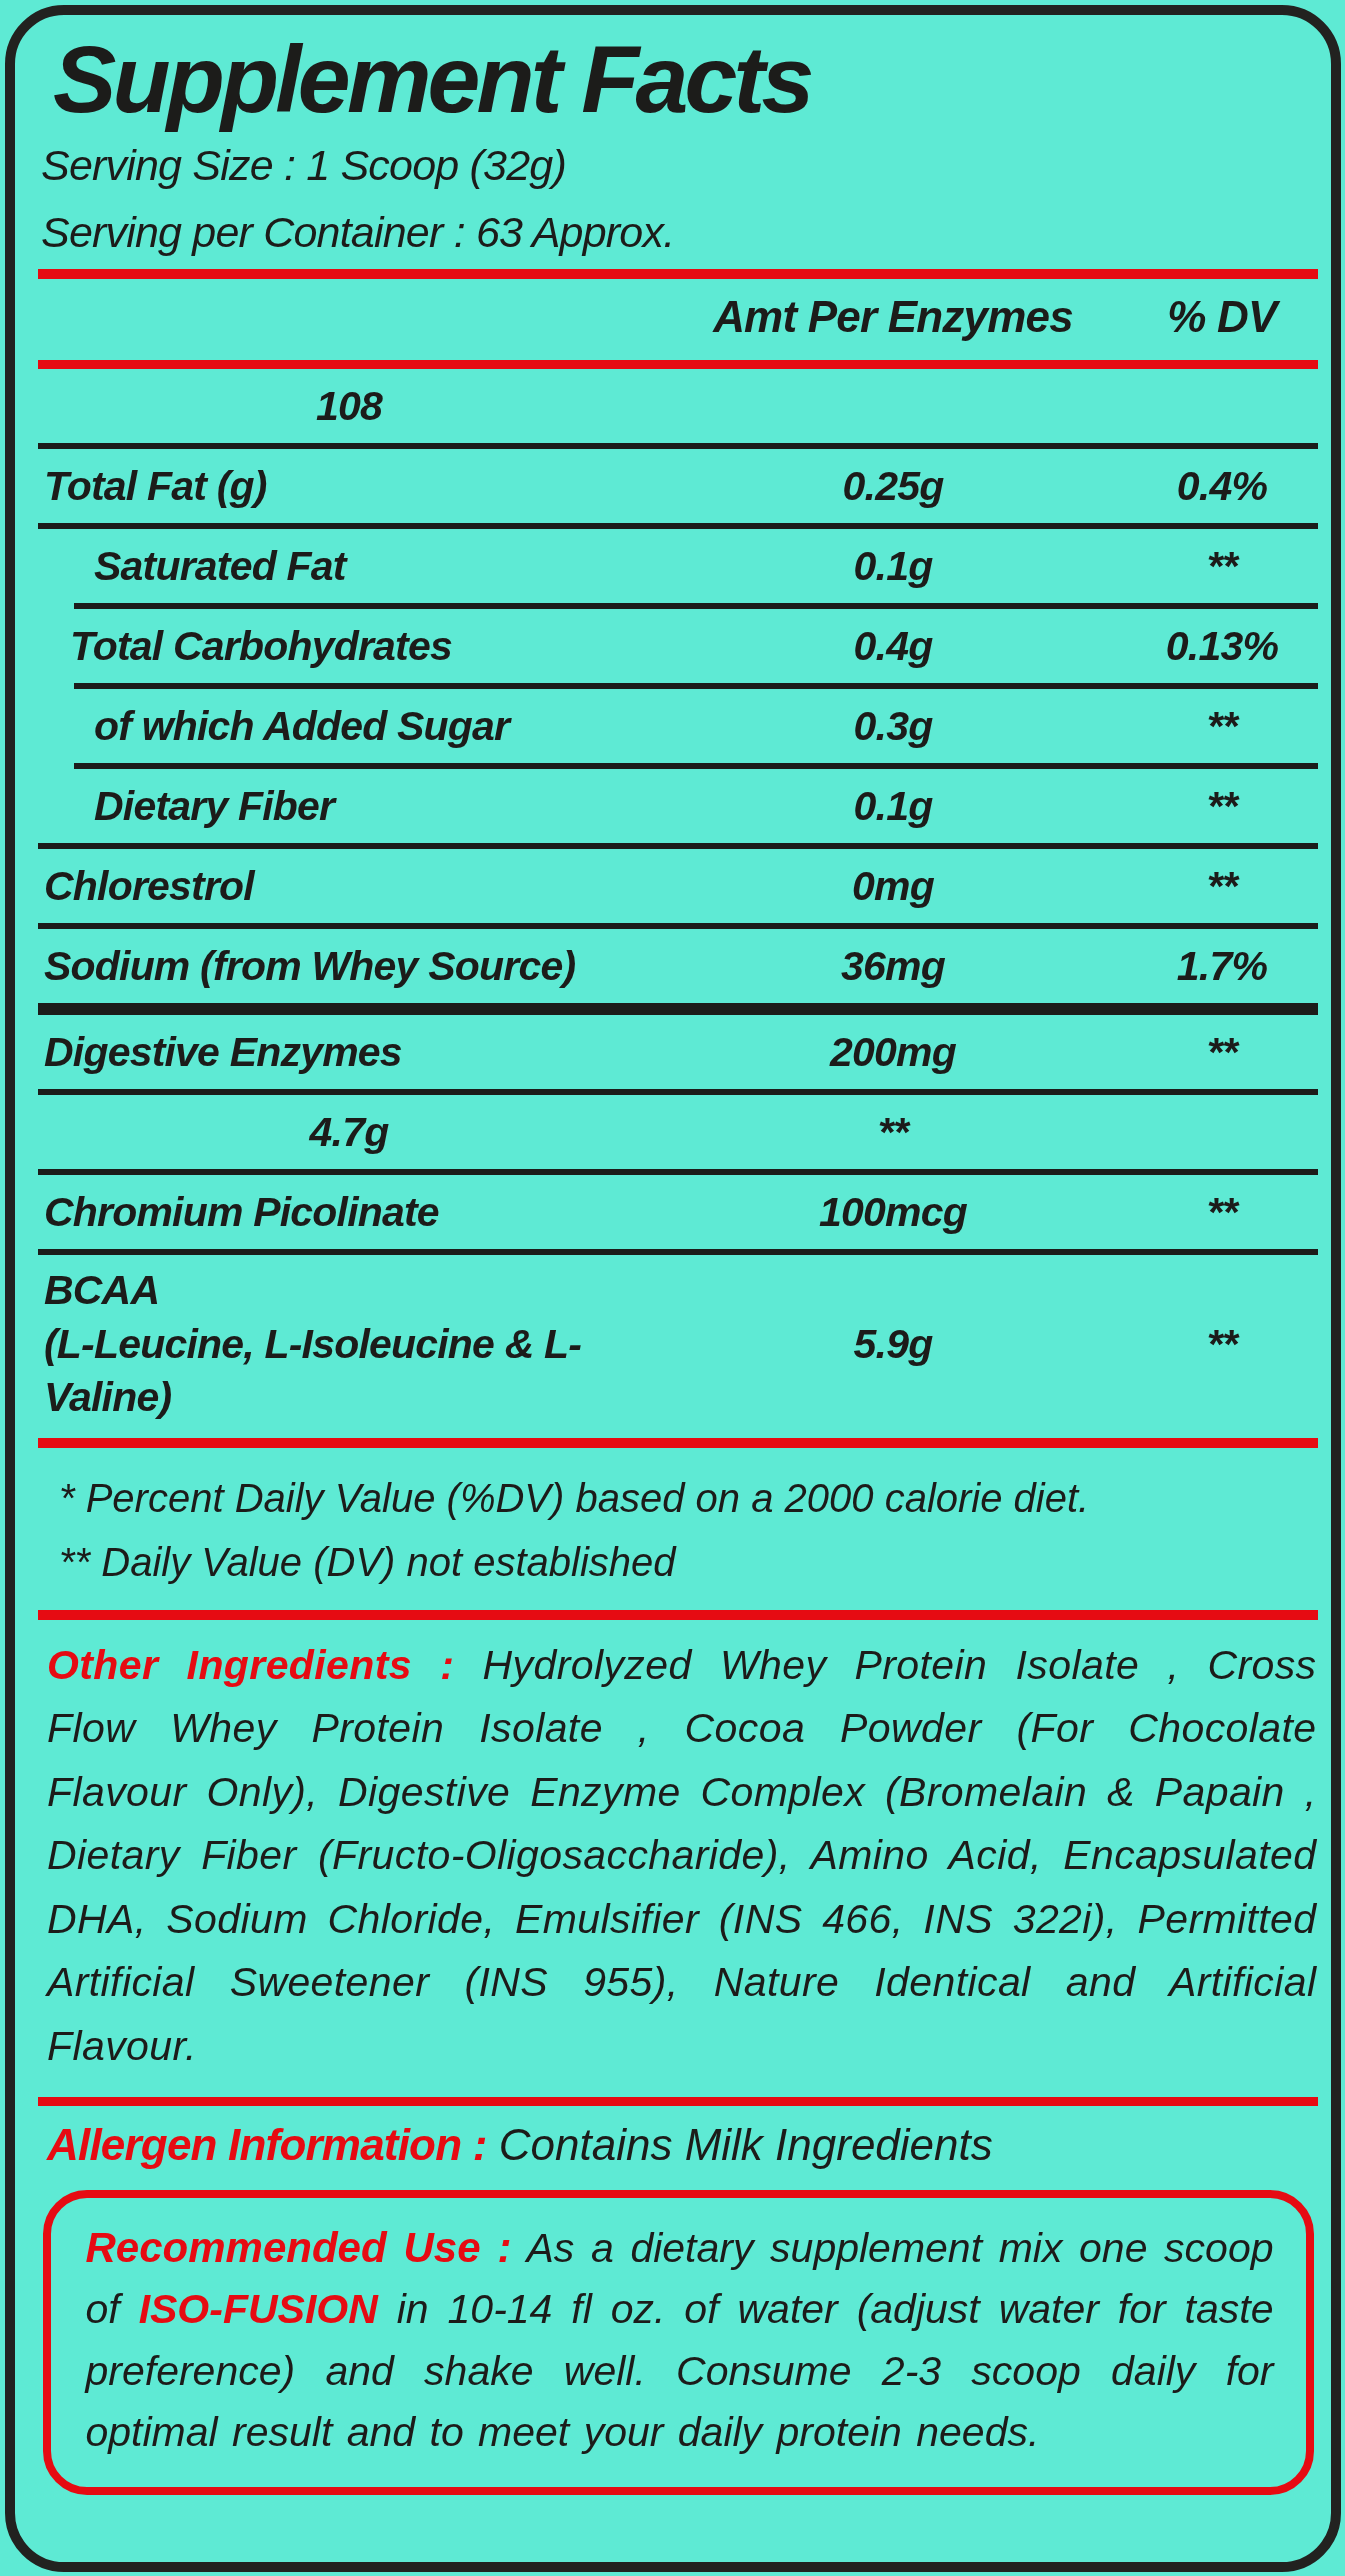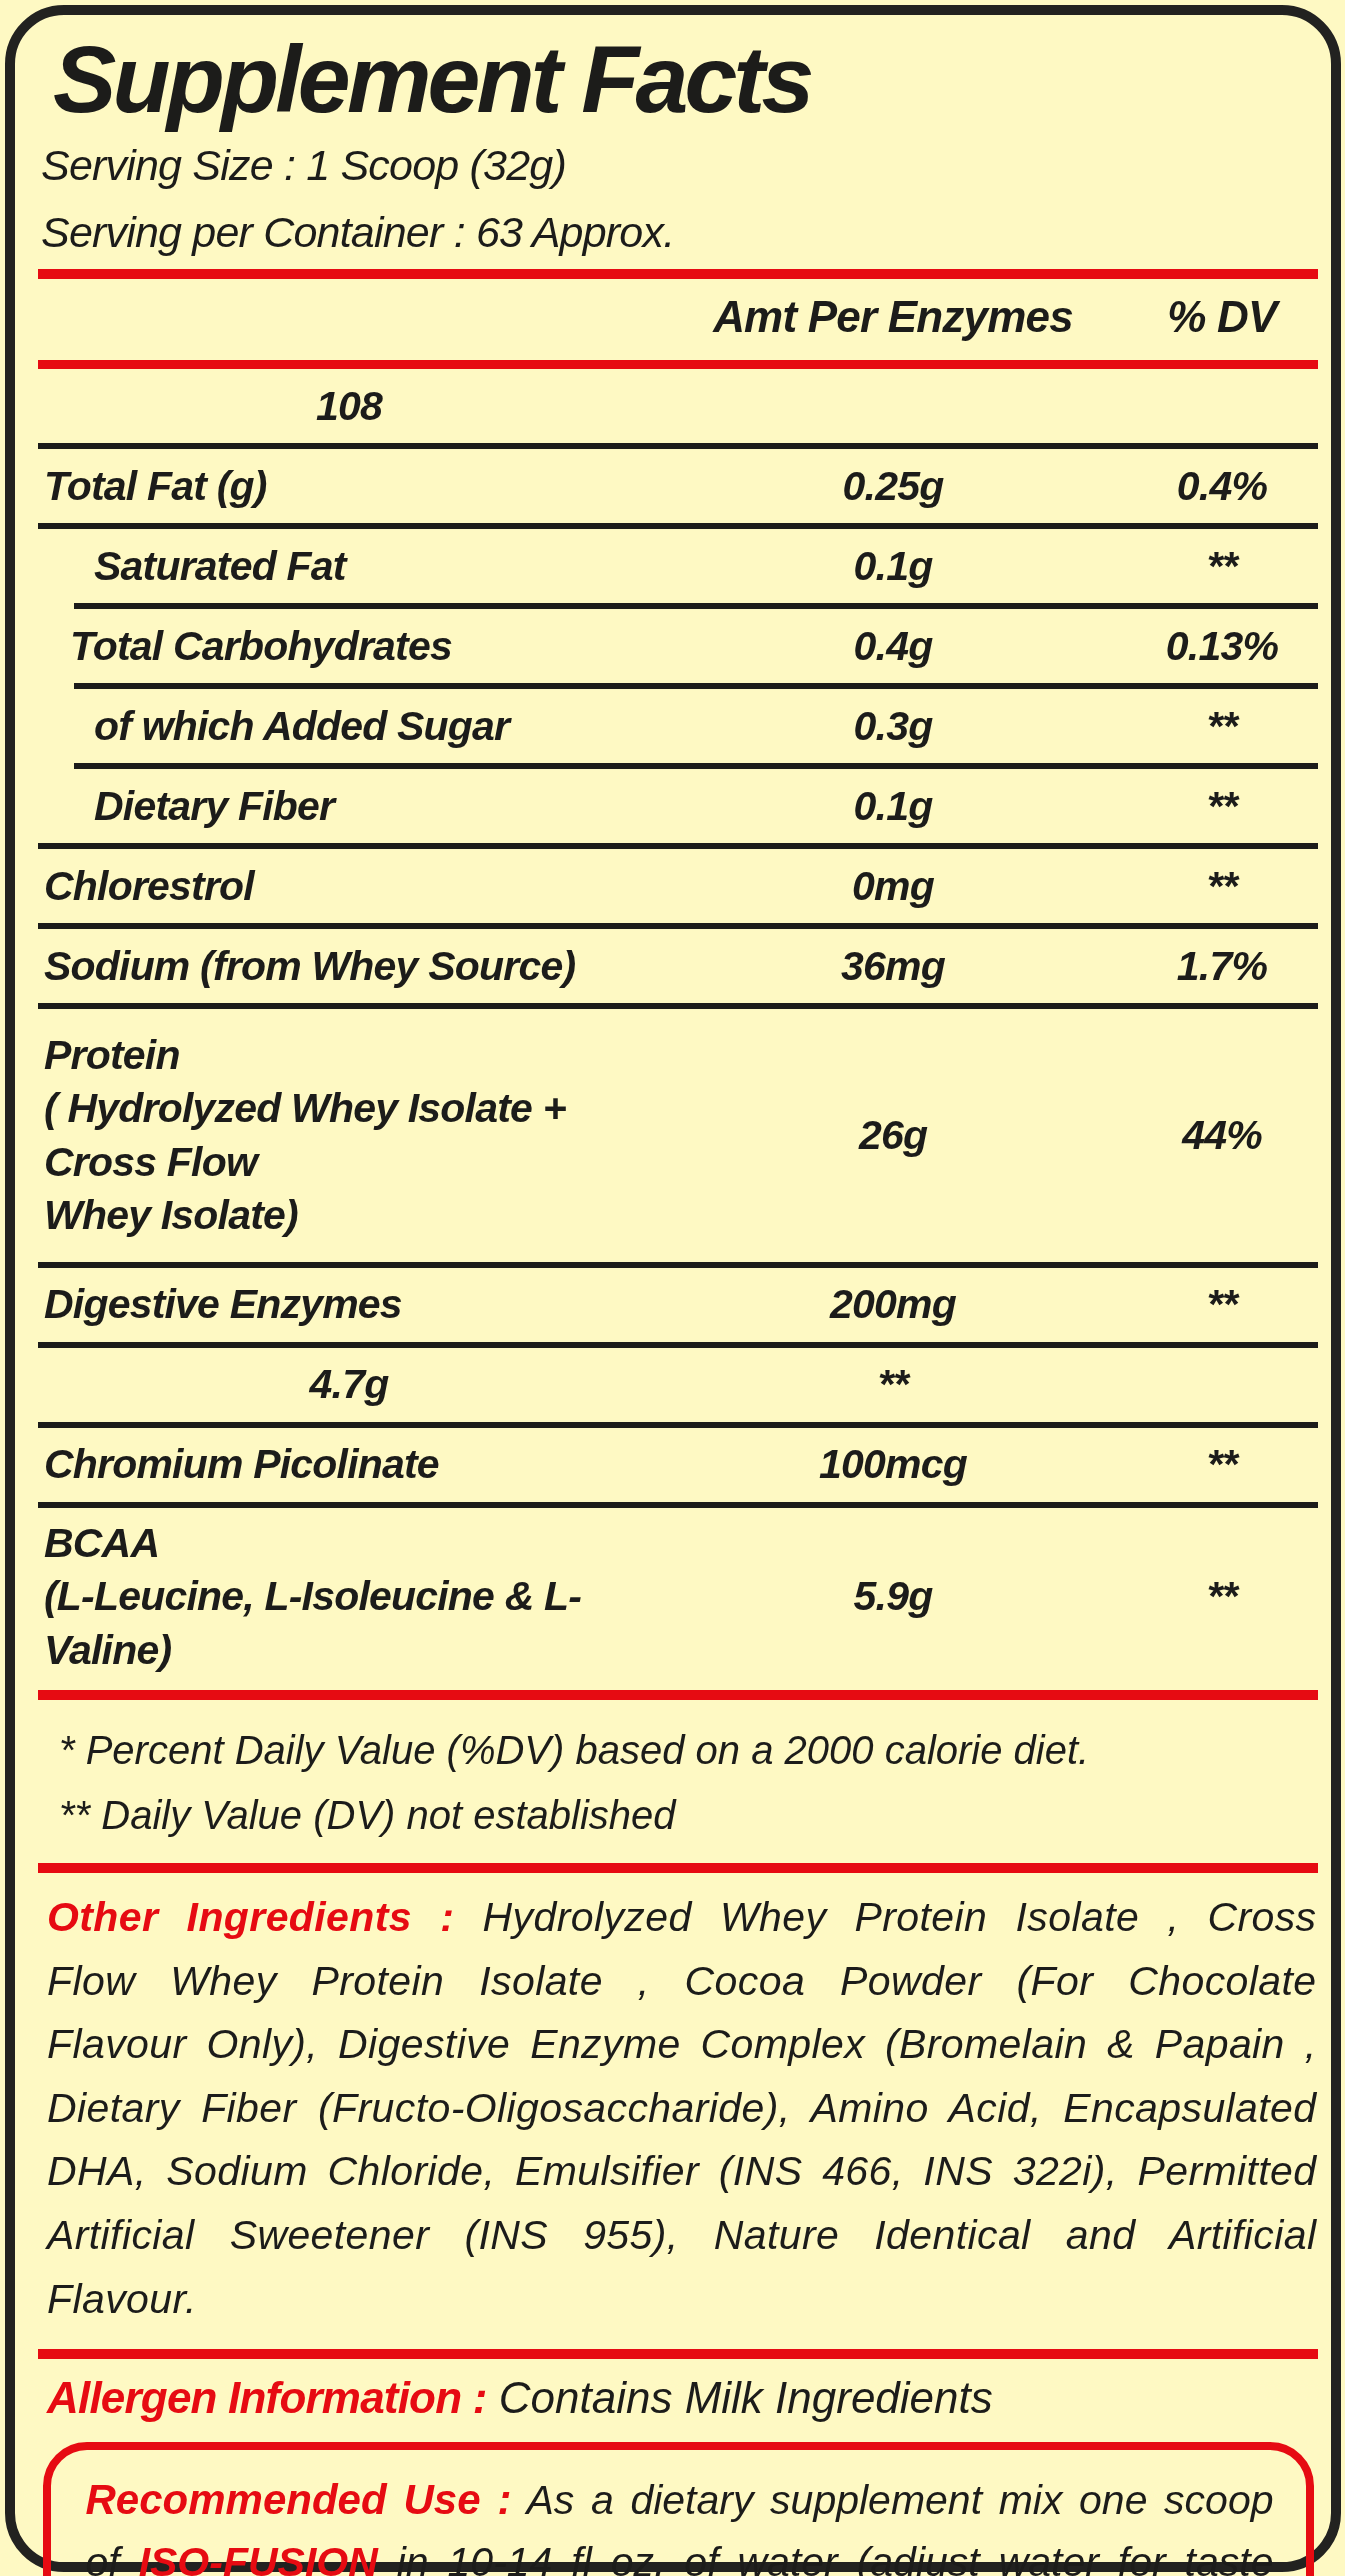--- a/index.html
+++ b/index.html
@@ -1,17 +1,17 @@
 <!DOCTYPE html>
 <html style="font-size:12px"><head>
 <meta charset="utf-8">
 <style>
   html,body{margin:0;padding:0;background:#ffffff;}
   .sheet{
-    position:relative;width:1345px;height:2576px;background:#fef9c3;
+    position:relative;width:1345px;height:2576px;background:#5eead4;
     font-family:"Liberation Sans","DejaVu Sans",sans-serif;
     font-style:italic;color:#1c1c1a;overflow:hidden;
   }
   .frame{position:absolute;inset:4.5px;border:10.6px solid #222220;border-radius:59px;pointer-events:none;}
   .content{position:absolute;left:38px;top:26px;width:1280px;}
   .title{font-size:95px;font-weight:bold;letter-spacing:-3.8px;line-height:1.12;padding-left:15px;white-space:nowrap;}
   .serv{font-size:43px;font-weight:normal;letter-spacing:-0.8px;line-height:1.54;padding-left:3px;white-space:nowrap;}
   .rule-red{height:9.8px;background:#e60b12;margin-top:4.5px;}
   .grid{display:grid;grid-template-columns:1fr 466px 192px;align-items:center;}
   .hdr{height:76px;font-weight:bold;font-size:44px;letter-spacing:-0.8px;}
@@ -105,27 +105,20 @@
       </div>
       <div class="div-full"></div>
 
       <div class="grid row">
         <div class="name">Sodium (from Whey Source)</div>
         <div class="amt">36mg</div>
         <div class="dvv">1.7%</div>
       </div>
       <div class="div-full"></div>
 
-      <div class="grid row row-tall">
-        <div class="name">Protein
-( Hydrolyzed Whey Isolate + Cross Flow
- Whey Isolate)</div>
-        <div class="amt">26g</div>
-        <div class="dvv">44%</div>
-      </div>
       <div class="div-full"></div>
 
       <div class="grid row">
         <div class="name">Digestive Enzymes</div>
         <div class="amt">200mg</div>
         <div class="dvv">**</div>
       </div>
       <div class="div-full"></div>
 
       <div class="grid row">

